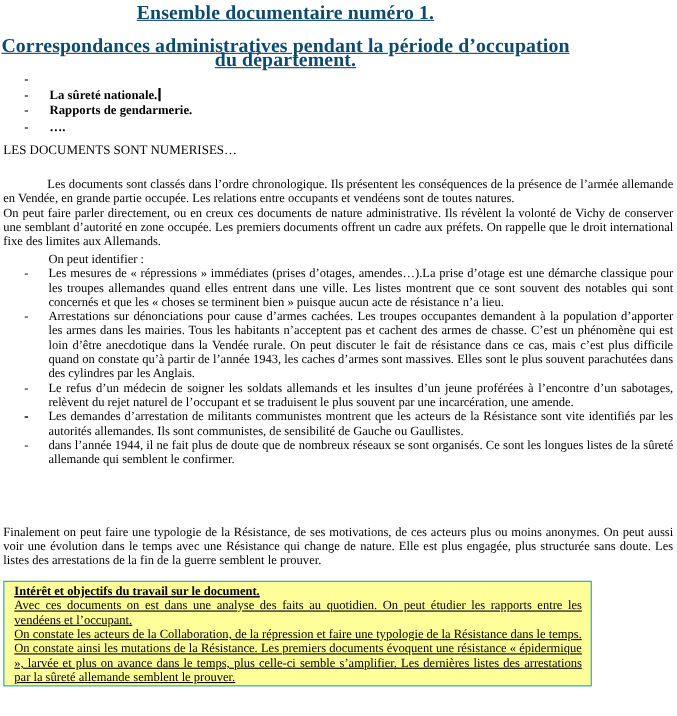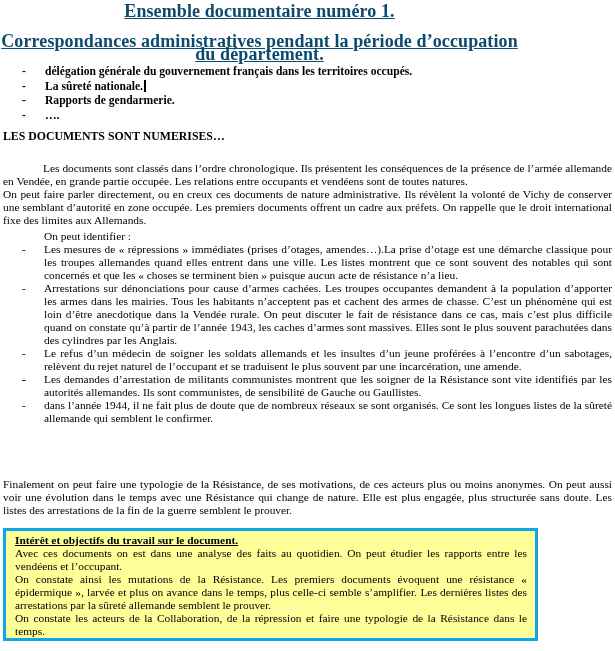--- a/index.html
+++ b/index.html
@@ -13,47 +13,46 @@
     color:#0c4a6e; font-weight:bold; text-decoration:underline;
     font-size:18px; letter-spacing:0.1px;
   }
   #t1 { top:5px; }
   #t2 { top:35px; }
   .blist { position:absolute; left:0; top:65px; width:615px; font-weight:bold; font-size:11.6px; }
   .blist .row { position:relative; height:14.5px; }
   .blist .dash { position:absolute; left:22px; }
   .blist .txt { position:absolute; left:45px; white-space:nowrap; }
   .caret { display:inline-block; width:2px; height:12px; background:#000; vertical-align:-2px; margin-left:1px; }
-  .h2 { position:absolute; left:3px; top:130px; font-weight:bold; font-size:11.8px; }
+  .h2 { position:absolute; left:3px; top:130px; font-weight:normal; font-size:11.8px; }
   .para { position:absolute; left:3px; width:609px; text-align:justify; }
   .indent { text-indent:40px; }
   #p1 { top:162px; }
   #p2 { top:188px;font-family:Liberation Serif, serif; }
   #ident { position:absolute; left:44px; top:230px; }
   .ul { position:absolute; left:0; top:243px; width:612px; }
   .li { position:relative; padding-left:44px; text-align:justify; }
   .li .d { position:absolute; left:22px; top:0; }
   #final { top:478px; }
   .box {
-    position:absolute; left:3px; top:528px; width:535px; height:113px;
-    background:#ffff99; border:3px solid #0ea5e9; box-sizing:border-box;
-    padding:3px 8px 0 9px; text-align:justify;
+    position:absolute; left:3px; top:528px; width:535px; height:96px;
+    background:#ffff99; border:1px solid #0ea5e9; box-sizing:border-box;
+    padding:3px 8px 0 9px; text-align:justify;text-decoration:underline;
   }
   .box .bh { font-weight:bold; text-decoration:underline; font-size:11.4px; }
 </style>
 </head>
 <body>
 
 <div id="t1" class="title">Ensemble documentaire numéro 1.</div>
 <div id="t2" class="title">Correspondances administratives pendant la période d’occupation du département.</div>
 
 <div class="blist">
   <div class="row">
     <span class="dash">-</span>
-    <span class="txt">délégation générale du gouvernement français dans les territoires occupés.</span>
   </div>
   <div class="row">
     <span class="dash">-</span>
     <span class="txt"><span>La sûreté nationale.</span><span class="caret"></span></span>
   </div>
   <div class="row">
     <span class="dash">-</span>
     <span class="txt">Rapports de gendarmerie.</span>
   </div>
   <div class="row">
@@ -66,24 +65,24 @@
 
 <div id="p1" class="para indent">Les documents sont classés dans l’ordre chronologique. Ils présentent les conséquences de la présence de l’armée allemande en Vendée, en grande partie occupée. Les relations entre occupants et vendéens sont de toutes natures.</div>
 <div id="p2" class="para">On peut faire parler directement, ou en creux ces documents de nature administrative. Ils révèlent la volonté de Vichy de conserver une semblant d’autorité en zone occupée. Les premiers documents offrent un cadre aux préfets. On rappelle que le droit international fixe des limites aux Allemands.</div>
 <div id="ident">On peut identifier :</div>
 
 <div class="ul">
   <div class="li"><span class="d">-</span><span>Les mesures de « répressions » immédiates (prises d’otages, amendes…).La prise d’otage est une démarche classique pour les troupes allemandes quand elles entrent dans une ville. Les listes montrent que ce sont souvent des notables qui sont concernés et que les « choses se terminent bien » puisque aucun acte de résistance n’a lieu.</span></div>
   <div class="li"><span class="d">-</span><span>Arrestations sur dénonciations pour cause d’armes cachées. Les troupes occupantes demandent à la population d’apporter les armes dans les mairies. Tous les habitants n’acceptent pas et cachent des armes de chasse. C’est un phénomène qui est loin d’être anecdotique dans la Vendée rurale. On peut discuter le fait de résistance dans ce cas, mais c’est plus difficile quand on constate qu’à partir de l’année 1943, les caches d’armes sont massives. Elles sont le plus souvent parachutées dans des cylindres par les Anglais.</span></div>
   <div class="li"><span class="d">-</span><span>Le refus d’un médecin de soigner les soldats allemands et les insultes d’un jeune proférées à l’encontre d’un sabotages, relèvent du rejet naturel de l’occupant et se traduisent le plus souvent par une incarcération, une amende.</span></div>
   <div class="li"><span class="d">-</span></div>
-  <div class="li"><span class="d">-</span><span>Les demandes d’arrestation de militants communistes montrent que les soigner de la Résistance sont vite identifiés par les autorités allemandes. Ils sont communistes, de sensibilité de Gauche ou Gaullistes.</span></div>
+  <div class="li"><span class="d">-</span><span>Les demandes d’arrestation de militants communistes montrent que les acteurs de la Résistance sont vite identifiés par les autorités allemandes. Ils sont communistes, de sensibilité de Gauche ou Gaullistes.</span></div>
   <div class="li"><span class="d">-</span><span>dans l’année 1944, il ne fait plus de doute que de nombreux réseaux se sont organisés. Ce sont les longues listes de la sûreté allemande qui semblent le confirmer.</span></div>
 </div>
 
 <div id="final" class="para">Finalement on peut faire une typologie de la Résistance, de ses motivations, de ces acteurs plus ou moins anonymes.  On peut aussi voir une évolution dans le temps avec une Résistance qui change de nature. Elle est plus engagée, plus structurée sans doute. Les listes des arrestations de la fin de la guerre semblent le prouver.</div>
 
 <div class="box">
   <div class="bh">Intérêt et objectifs du travail sur le document.</div>
   <div>Avec ces documents on est dans une analyse des faits au quotidien. On peut étudier les rapports entre les vendéens et l’occupant.</div>
+  <div>On constate les acteurs de la Collaboration, de la répression et faire une typologie de la Résistance dans le temps.</div>
   <div>On constate ainsi les mutations de la Résistance. Les premiers documents évoquent une résistance « épidermique », larvée et plus on avance dans le temps, plus celle-ci semble s’amplifier. Les dernières listes des arrestations par la sûreté allemande semblent le prouver.</div>
-  <div>On constate les acteurs de la Collaboration, de la répression et faire une typologie de la Résistance dans le temps.</div>
 </div>
 
 </body></html>

